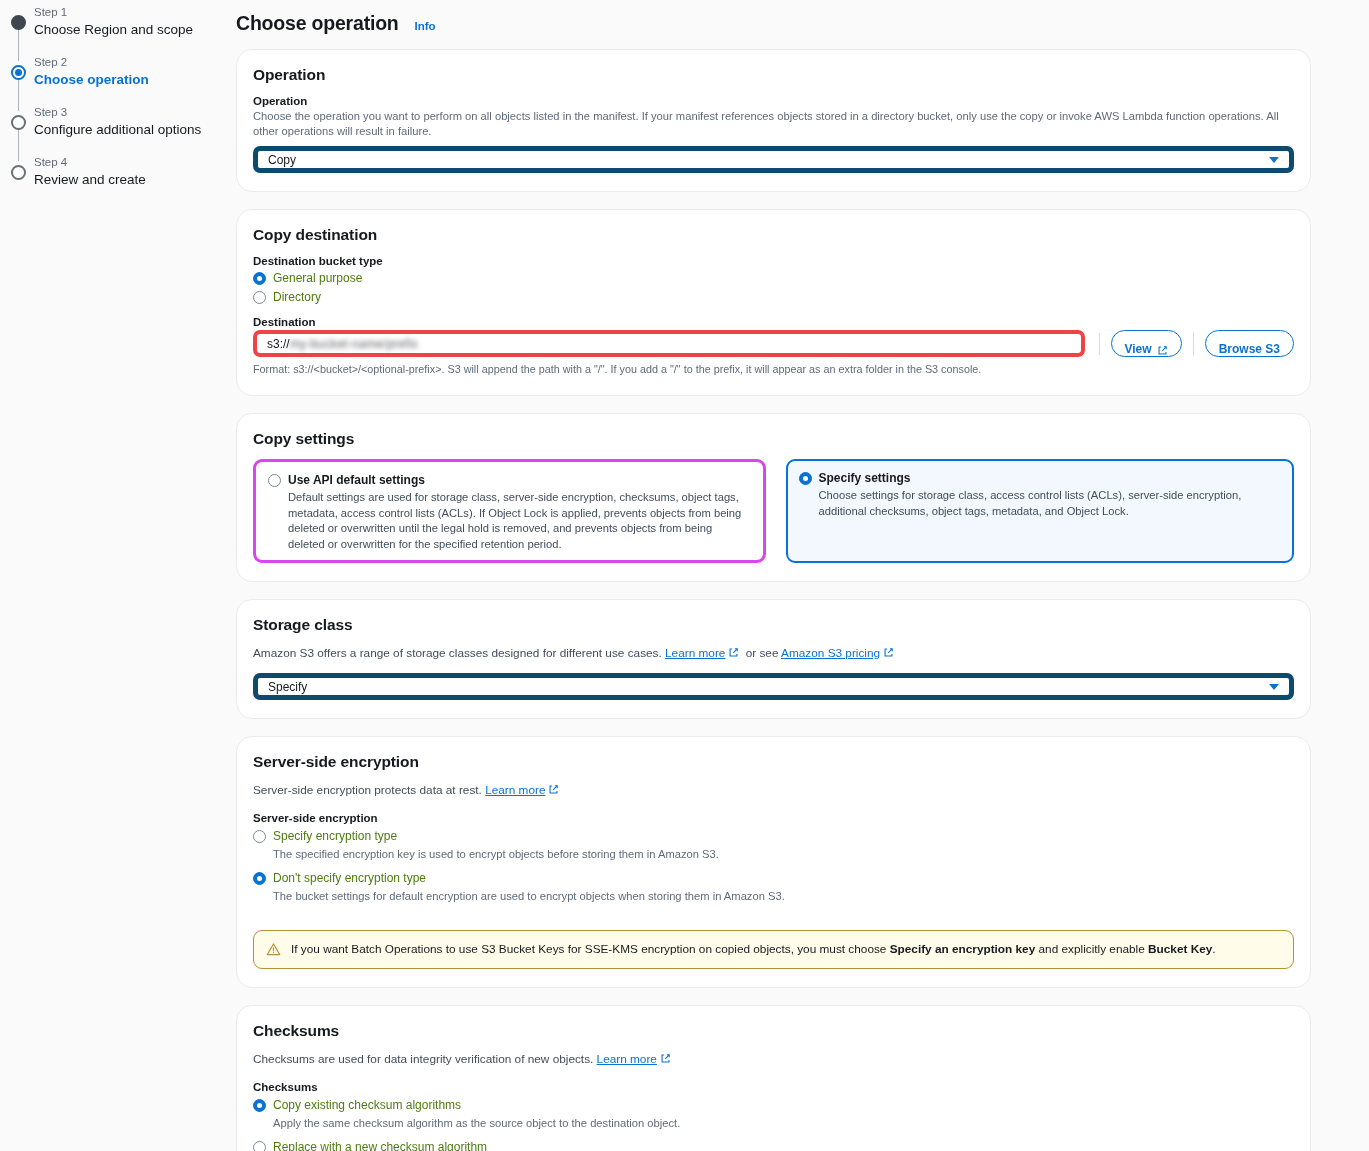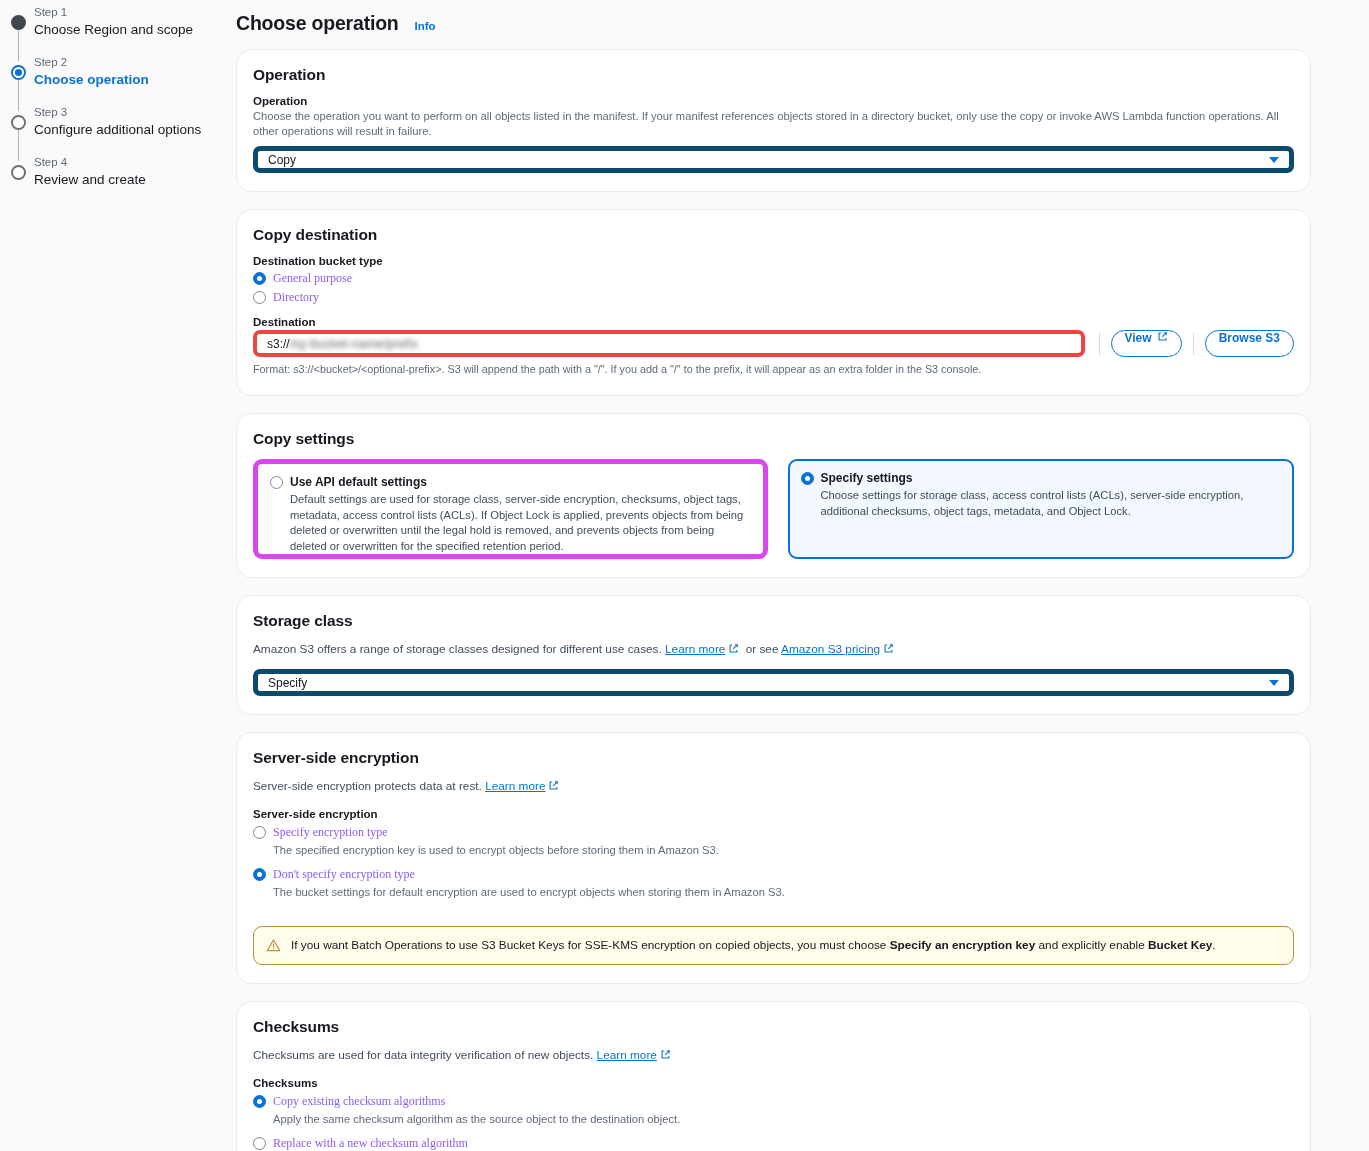--- a/index.html
+++ b/index.html
@@ -73,45 +73,45 @@
     flex: 0 0 auto; width: 13px; height: 13px; margin-top: 2px;
     border-radius: 50%; border: 1.5px solid #7d8998; background: #fff;
     position: relative;
   }
   .radio.checked { border-color: #0972d3; background: #0972d3; }
   .radio.checked::after {
     content: ""; position: absolute; left: 50%; top: 50%;
     width: 5px; height: 5px; margin: -2.5px 0 0 -2.5px;
     border-radius: 50%; background: #fff;
   }
-  .radio-text { font-size: 12px; line-height: 16px; color: #8b5cf6; font-family: Liberation Serif, serif; }
+  .radio-text { font-size: 12px; line-height: 16px; color: #4d7c0f; }
   .radio-sub { font-size: 11.2px; line-height: 15px; color: #5f6b7a; margin: 1px 0 0 20px; }
 
   
   .dest-row { display: flex; align-items: center; gap: 0; }
   .text-input {
     flex: 1; height: 27px; border: 4px solid #ef4444; border-radius: 7px;
     background: #fff; display: flex; align-items: center; padding: 0 10px;
     font-size: 12px; color: #16191f; overflow: hidden; white-space: nowrap;
   }
   .redacted { filter: blur(2.4px); opacity: .72; letter-spacing: .3px; }
   .btn {
     height: 27px; border: 1px solid #0972d3; border-radius: 17px;
     background: #fff; color: #0972d3; font-size: 12px; font-weight: bold;
-    display: inline-flex; align-items: flex-start; gap: 5px;
+    display: inline-flex; align-items: flex-end; gap: 5px;
     padding: 0 13px; cursor: pointer; white-space: nowrap;
   }
   .vdivider { width: 1px; height: 22px; background: #d5dbdb; margin: 0 11px; }
   .ext-icon { display: inline-block; width: 11px; height: 11px; }
 
   
   .tiles { display: flex; gap: 20px; }
   .tile {
-    flex: 1; border: 5px solid #d946ef; border-radius: 9px;
-    background: #fff; padding: 10px 12px 0 12px; min-height: 82px;
+    flex: 1; border: 3px solid #d946ef; border-radius: 9px;
+    background: #fff; padding: 10px 12px 8px 12px; min-height: 82px;
   }
   .tile.selected { border: 2px solid #0972d3; background: #f2f8fd; padding: 9px 11px 11px 11px; }
   .tile-title { font-size: 12px; font-weight: bold; color: #16191f; line-height: 16px; }
   .tile-desc { font-size: 11.2px; color: #414d5c; line-height: 15.5px; margin: 2px 0 0 20px; }
   .tile-head { display: flex; align-items: flex-start; gap: 7px; }
 
   .inline-link { color: #0972d3; text-decoration: underline; cursor: pointer; }
   .section-desc { font-size: 11.8px; color: #414d5c; line-height: 16px; margin-bottom: 12px; }
 
   

